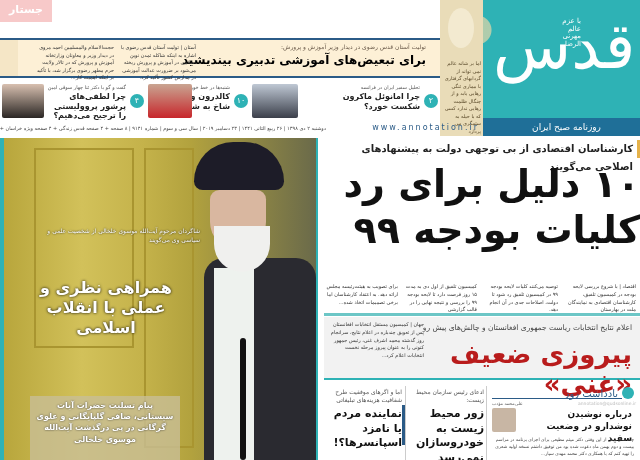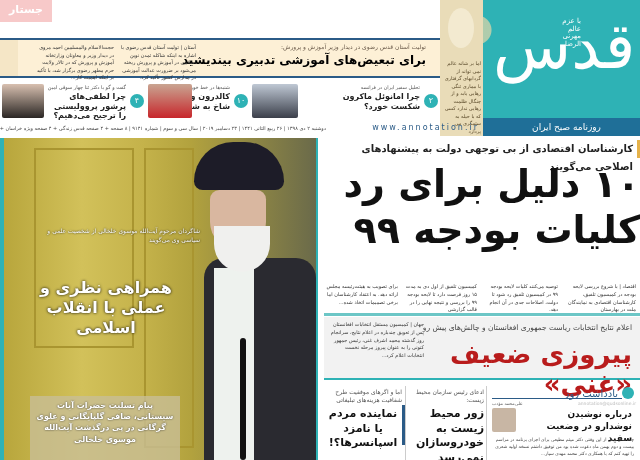--- a/index.html
+++ b/index.html
@@ -158,21 +158,21 @@
 <div id="divider-teal" class="abs"></div>
 
 <div id="afghan-box" class="abs">
   <div class="kicker rtl">اعلام نتایج انتخابات ریاست جمهوری افغانستان و چالش‌های پیش رو</div>
   <div class="headline rtl">پیروزی ضعیف «غنی»</div>
   <div class="side rtl">جهان | کمیسیون مستقل انتخابات افغانستان پس از تعویق چندباره در اعلام نتایج، سرانجام روز گذشته محمد اشرف غنی، رئیس جمهور کنونی را به عنوان پیروز مرحله نخست انتخابات اعلام کرد...</div>
 </div>
 
 <div class="abs bottom-col rtl" style="left:324px;width:78px;">
   <div class="kick">اما و اگرهای موفقیت طرح شفافیت هزینه‌های تبلیغاتی</div>
-  <div class="ttl" style="text-align:center;">نماینده مردم یا نامزد اسپانسرها؟!</div>
+  <div class="ttl" style="">نماینده مردم یا نامزد اسپانسرها؟!</div>
 </div>
 <div class="abs bluebar" style="left:402px;top:405px;height:40px;"></div>
 <div class="abs vrule" style="left:405px;top:386px;height:74px;"></div>
 <div class="abs bottom-col rtl" style="left:408px;width:76px;">
   <div class="kick">ادعای رئیس سازمان محیط زیست:</div>
   <div class="ttl">زور محیط زیست به خودروسازان نمی‌رسد</div>
 </div>
 <div class="abs vrule" style="left:486px;top:386px;height:74px;"></div>
 
 <div id="editorial" class="abs">

